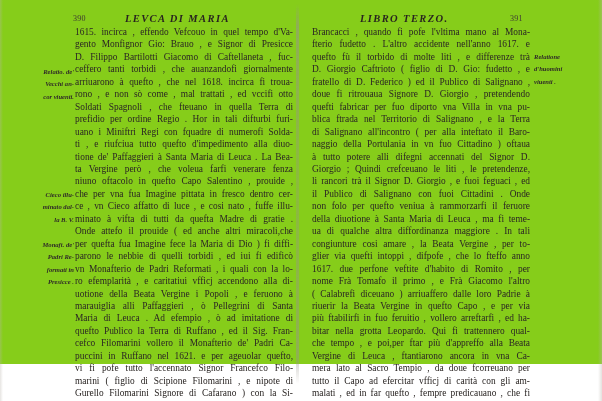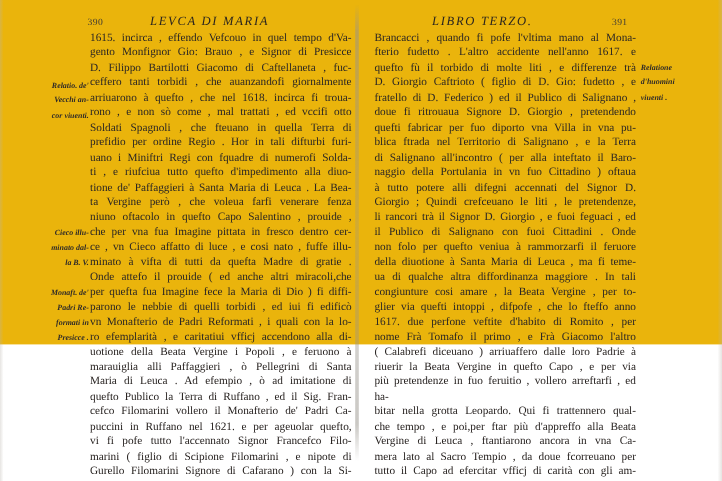--- a/index.html
+++ b/index.html
@@ -11,22 +11,22 @@
   body {
     width: 602px;
     height: 401px;
     overflow: hidden;
     font-family: "Liberation Serif", "DejaVu Serif", serif;
     color: #231f1c;
   }
   .spread {
     position: relative;
     width: 602px;
-    height: 287px;
-    background: #eab308;
+    height: 364px;
+    background: #84cc16;
   }
   
   .paper-tone {
     position: absolute;
     inset: 0;
     background:
       radial-gradient(ellipse 130% 120% at 50% 50%, rgba(255,255,255,0) 55%, rgba(210,205,196,0.18) 100%);
     pointer-events: none;
   }
   
@@ -81,21 +81,21 @@
     font-size: 8px;
     font-style: normal;
     letter-spacing: 0.3px;
     color: #3a3531;
   }
   .head-title {
     position: absolute;
     top: 0px;
     font-size: 10.5px;
     font-style: italic;
-    font-weight: normal;
+    font-weight: bold;
     letter-spacing: 1.4px;
     color: #241f1b;
     white-space: nowrap;
   }
   .page-left .folio      { left: 73px; }
   .page-left .head-title { left: 125px; }
   .page-right .folio      { left: 208px; }
   .page-right .head-title { left: 58px; }
 
   
@@ -240,21 +240,21 @@
         <p>il Publico di Salignano con fuoi Cittadini . Onde</p>
         <p>non folo per quefto veniua à rammorzarfi il feruore</p>
         <p>della diuotione à Santa Maria di Leuca , ma fi teme-</p>
         <p>ua di qualche altra diffordinanza maggiore . In tali</p>
         <p>congiunture cosi amare , la Beata Vergine , per to-</p>
         <p>glier via quefti intoppi , difpofe , che lo fteffo anno</p>
         <p>1617. due perfone veftite d'habito di Romito , per</p>
         <p>nome Frà Tomafo il primo , e Frà Giacomo l'altro</p>
         <p>( Calabrefi diceuano ) arriuaffero dalle loro Padrie à</p>
         <p>riuerir la Beata Vergine in quefto Capo , e per via</p>
-        <p>più pretendenze in fuo feruitio , vollero arreftarfi , ed ha-</p>
+        <p>più ftabilirfi in fuo feruitio , vollero arreftarfi , ed ha-</p>
         <p>bitar nella grotta Leopardo. Qui fi trattennero qual-</p>
         <p>che tempo , e poi,per ftar più d'appreffo alla Beata</p>
         <p>Vergine di Leuca , ftantiarono ancora in vna Ca-</p>
         <p>mera lato al Sacro Tempio , da doue fcorreuano per</p>
         <p>tutto il Capo ad efercitar vfficj di carità con gli am-</p>
         <p>malati , ed in far quefto , fempre predicauano , che fi</p>
         <p>doueffe far vna Chiefa di San Giofeppe all'incontro</p>
       </div>
   </div>
 

